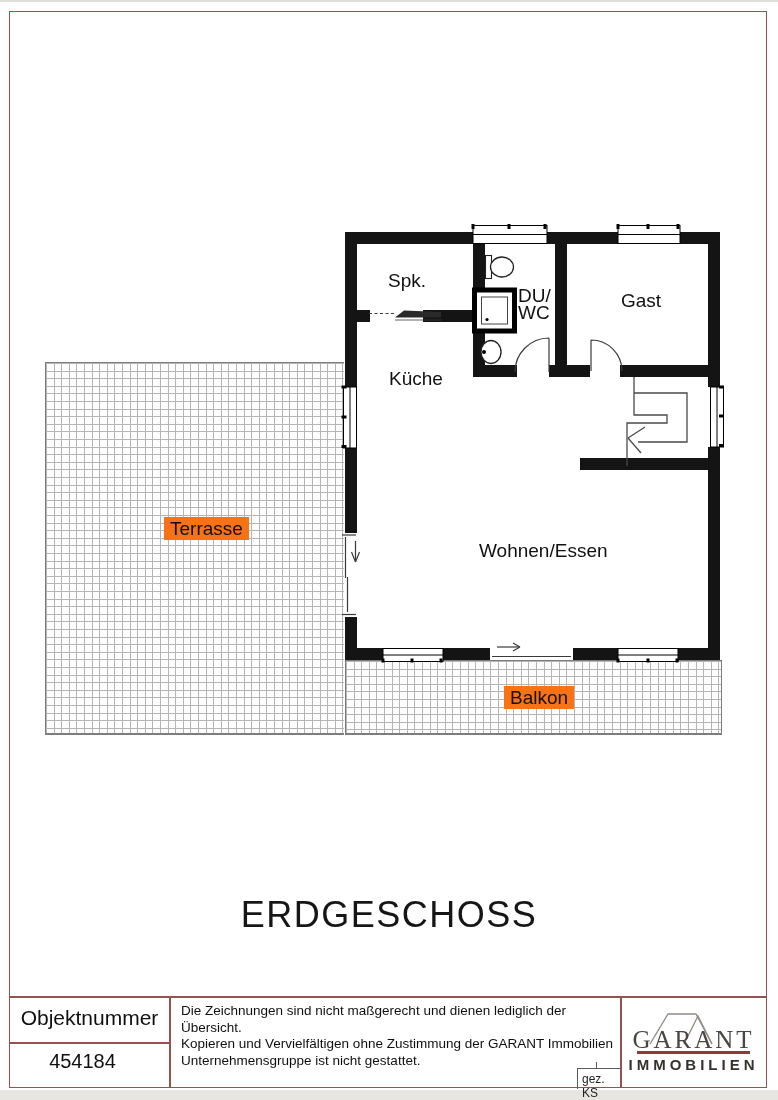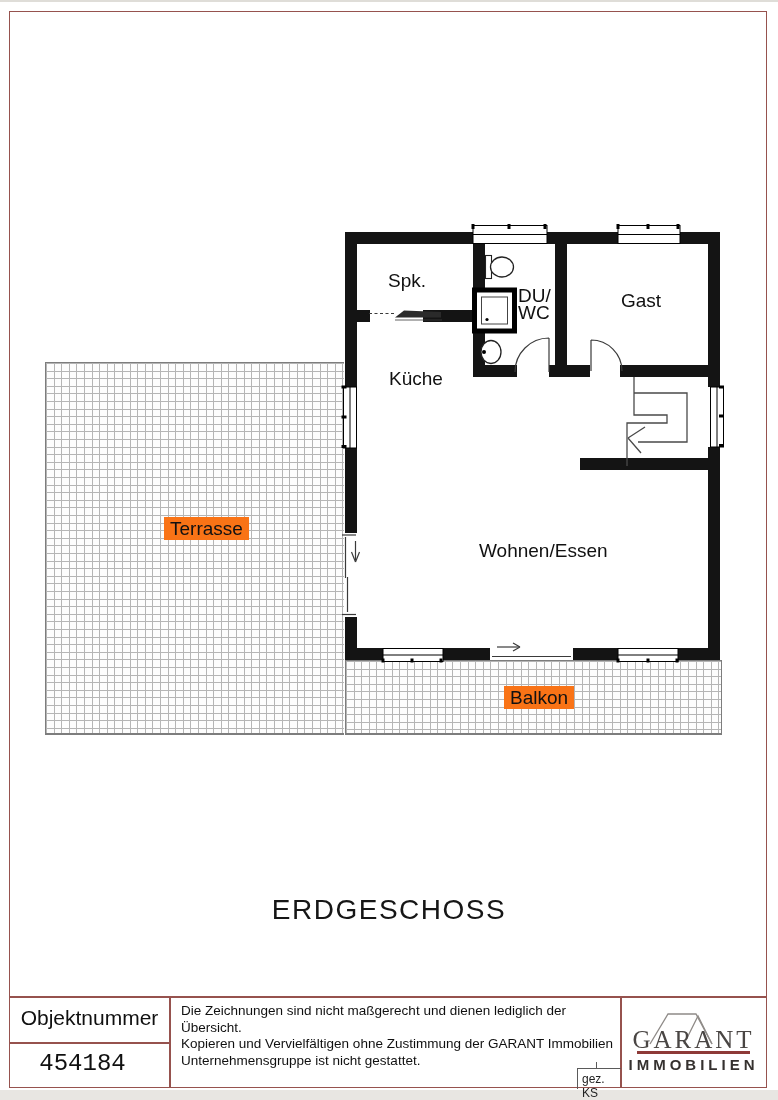--- a/index.html
+++ b/index.html
@@ -12,24 +12,24 @@
   .hatch{position:absolute;background-color:#fdfdfd;
          background-image:
            repeating-linear-gradient(to right ,#b5b5b5 0 1px,transparent 1px 7.6px),
            repeating-linear-gradient(to bottom,#b5b5b5 0 1px,transparent 1px 7.6px);
          border:1px solid #7d7d7d;border-bottom-width:2px;}
   .lbl{position:absolute;font-size:19px;color:#111;white-space:nowrap;line-height:1.0;}
   .lbl-bg{background:#f97316;padding:2px 6px;}
   .duwc{line-height:17px;}
   #plan-svg{position:absolute;left:0;top:0;pointer-events:none;}
   .title{position:absolute;left:0;right:0;top:894px;text-align:center;
-         font-size:28px;letter-spacing:1.5px;color:#161616;}
+         font-size:36px;letter-spacing:1.5px;color:#161616;}
   .ft{position:absolute;color:#101010;}
   .obj-label{left:9px;top:1006px;width:161px;text-align:center;font-size:21px;}
-  .obj-value{left:9px;top:1050px;width:147px;text-align:center;font-size:24px;font-family:Liberation Mono, monospace;}
+  .obj-value{left:9px;top:1050px;width:147px;text-align:center;font-size:20px;}
   .disclaimer{left:181px;top:1003px;width:432px;font-size:13.5px;line-height:16.5px;}
   .gez-box{position:absolute;left:577px;top:1068px;width:43px;height:20px;
            border-top:1px solid #5a5a5a;border-left:1px solid #5a5a5a;}
   .gez-box span{position:absolute;left:4px;top:3px;font-size:12px;color:#222;}
   .gez-tick{position:absolute;left:596px;top:1062px;width:1px;height:6px;background:#5a5a5a;}
   .logo-brand{left:620px;top:1026px;width:147px;text-align:center;
               font-family:"Liberation Serif",serif;font-size:25px;letter-spacing:3px;color:#4a4644;}
   .logo-rule{position:absolute;left:637px;top:1051px;width:113px;height:2.5px;background:#8e3a38;}
   .logo-sub{left:620px;top:1056px;width:147px;text-align:center;
             font-size:15px;font-weight:bold;letter-spacing:4px;color:#35312f;}

